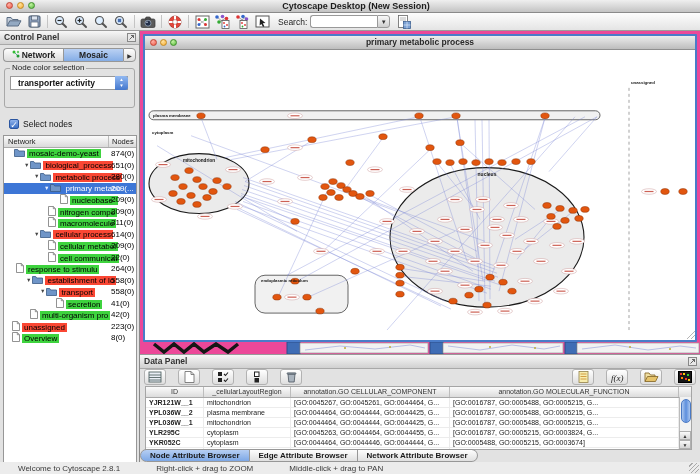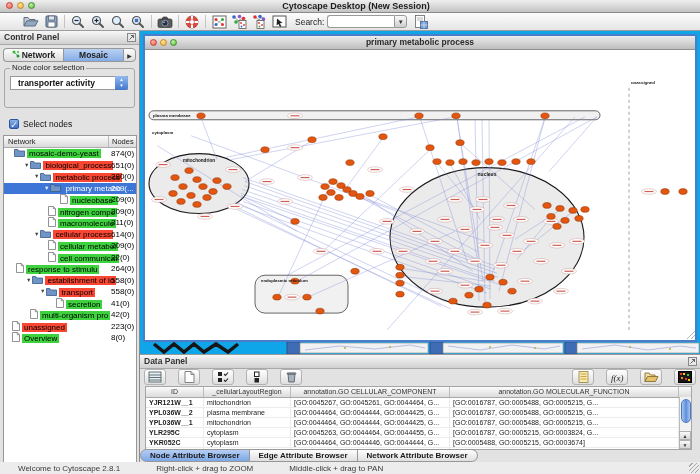--- a/index.html
+++ b/index.html
@@ -13,21 +13,21 @@
     background:linear-gradient(#efefef,#c3c3c3);border-bottom:1px solid #8a8a8a;}
   .tl{position:absolute;top:2px;width:7px;height:7px;border-radius:50%;box-sizing:border-box;}
   .tl-red{background:radial-gradient(circle at 35% 30%,#ffb0a6,#ef5a47);border:1px solid #c04436;}
   .tl-yellow{background:radial-gradient(circle at 35% 30%,#ffe2a0,#f7ad31);border:1px solid #c48a22;}
   .tl-green{background:radial-gradient(circle at 35% 30%,#c4f3a4,#58bb3c);border:1px solid #3f8f2c;}
   .title-text{position:absolute;left:12px;right:0;top:0;text-align:center;font-size:9px;
     font-weight:bold;color:#1c1c1c;line-height:12px;}
   
   .toolbar{position:absolute;left:0;top:13px;width:700px;height:18px;box-sizing:border-box;
     background:linear-gradient(#fdfdfd,#e4e4e4);border-bottom:1px solid #9c9c9c;
-    display:flex;align-items:center;padding:0 21px;}
+    display:flex;align-items:center;padding:0 4px;}
   .tbtn{width:20px;height:16px;display:flex;align-items:center;justify-content:center;flex:0 0 auto;}
   .tsep{width:1px;height:13px;background:#c4c4c4;margin:0 3px;flex:0 0 auto;}
   .search-label{font-size:8.5px;color:#222;margin:0 3px 0 6px;}
   .search-input{width:60px;height:11px;border:1px solid #999;border-right:none;
     border-radius:3px 0 0 3px;font-size:8px;padding:0 3px;outline:none;
     font-family:"Liberation Sans",sans-serif;}
   .search-drop{width:13px;height:13px;background:linear-gradient(#fafafa,#cecece);
     border:1px solid #999;border-radius:0 3px 3px 0;font-size:6px;line-height:12px;
     text-align:center;color:#333;box-sizing:border-box;margin-right:4px;}
   
@@ -73,21 +73,21 @@
   .tarrow{display:inline-block;font-size:5.5px;color:#444;margin-right:1px;vertical-align:1.5px;}
   .trow.sel .tarrow{color:#eaf1ff;}
   .ticon{display:inline-block;margin-right:2px;}
   .ticon svg{vertical-align:-1px;}
   .chip{padding:0 2px;}
   .chip.green{background:#3ed33e;}
   .chip.red{background:#fa4734;}
   .chip.none{color:#fff;}
   .tcount{position:absolute;left:107px;top:0;}
   
-  .mdi{position:absolute;left:140px;top:31px;width:560px;height:323px;background:#0ea5e9;overflow:hidden;}
+  .mdi{position:absolute;left:140px;top:31px;width:560px;height:323px;background:#ec4899;overflow:hidden;}
   .net-window{position:absolute;left:3px;top:3px;width:554px;height:308px;
     border:2px solid #4a7cc9;background:#d6d6d6;box-sizing:border-box;border-radius:1px;}
   .nw-title{height:13px;background:linear-gradient(#ededed,#bdbdbd);
     border-bottom:1px solid #8f8f8f;position:relative;}
   .nw-title .tl{top:3px;}
   .nw-title-text{text-align:center;font-size:8.5px;font-weight:bold;line-height:13px;color:#2a2a2a;}
   .nw-canvas{position:absolute;left:0;top:14px;right:0;bottom:0;background:#fff;}
   .nw-canvas svg{width:100%;height:100%;display:block;}
   .strip{position:absolute;left:0;top:311px;width:560px;height:12px;}
   

